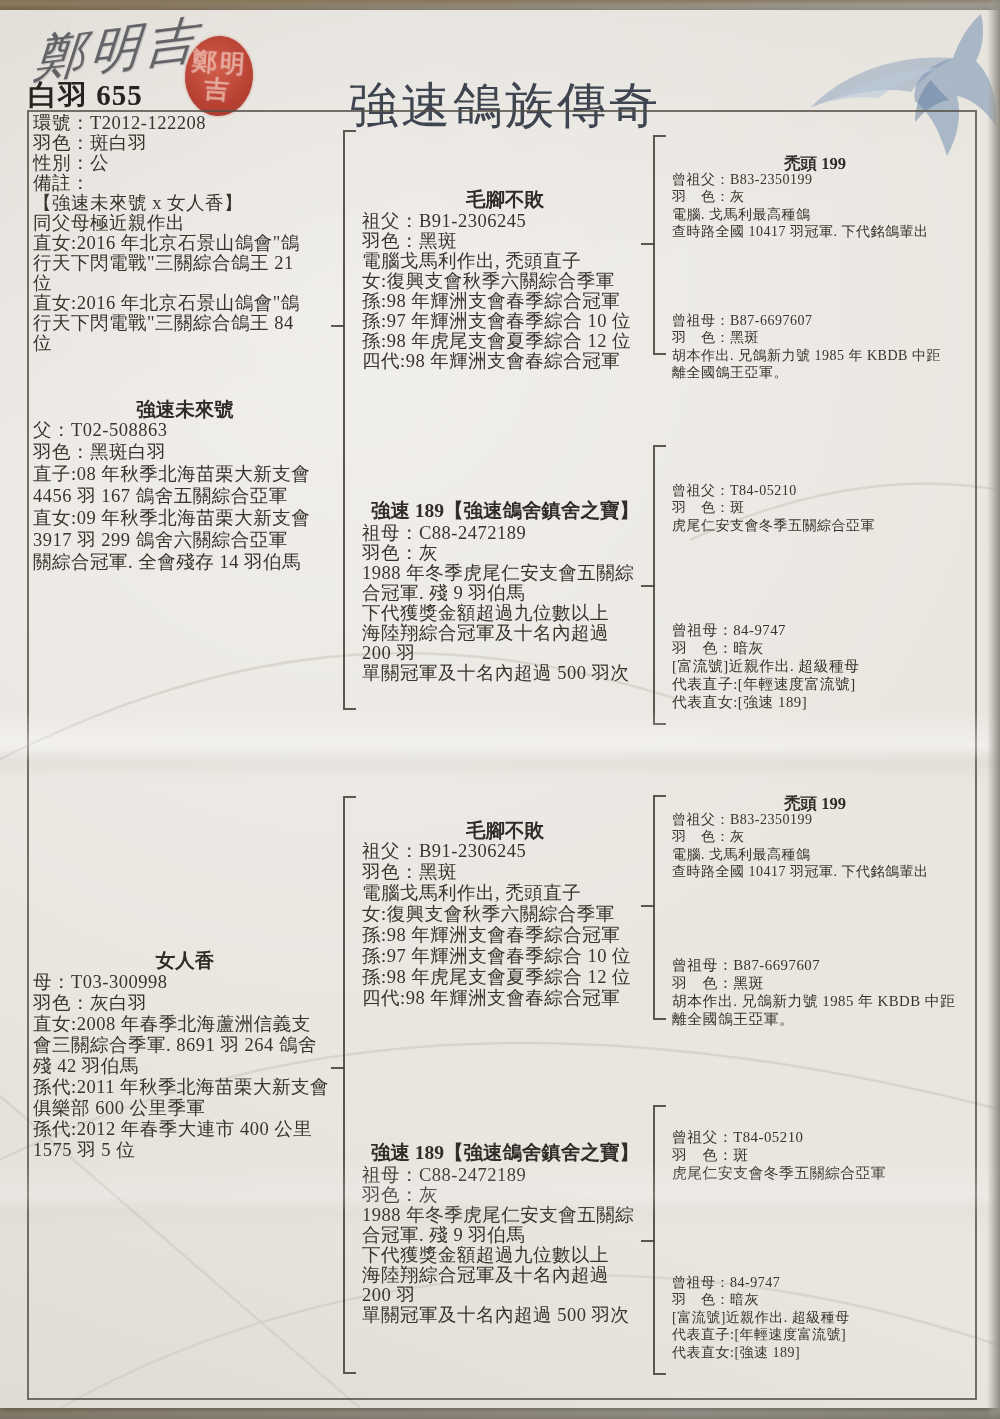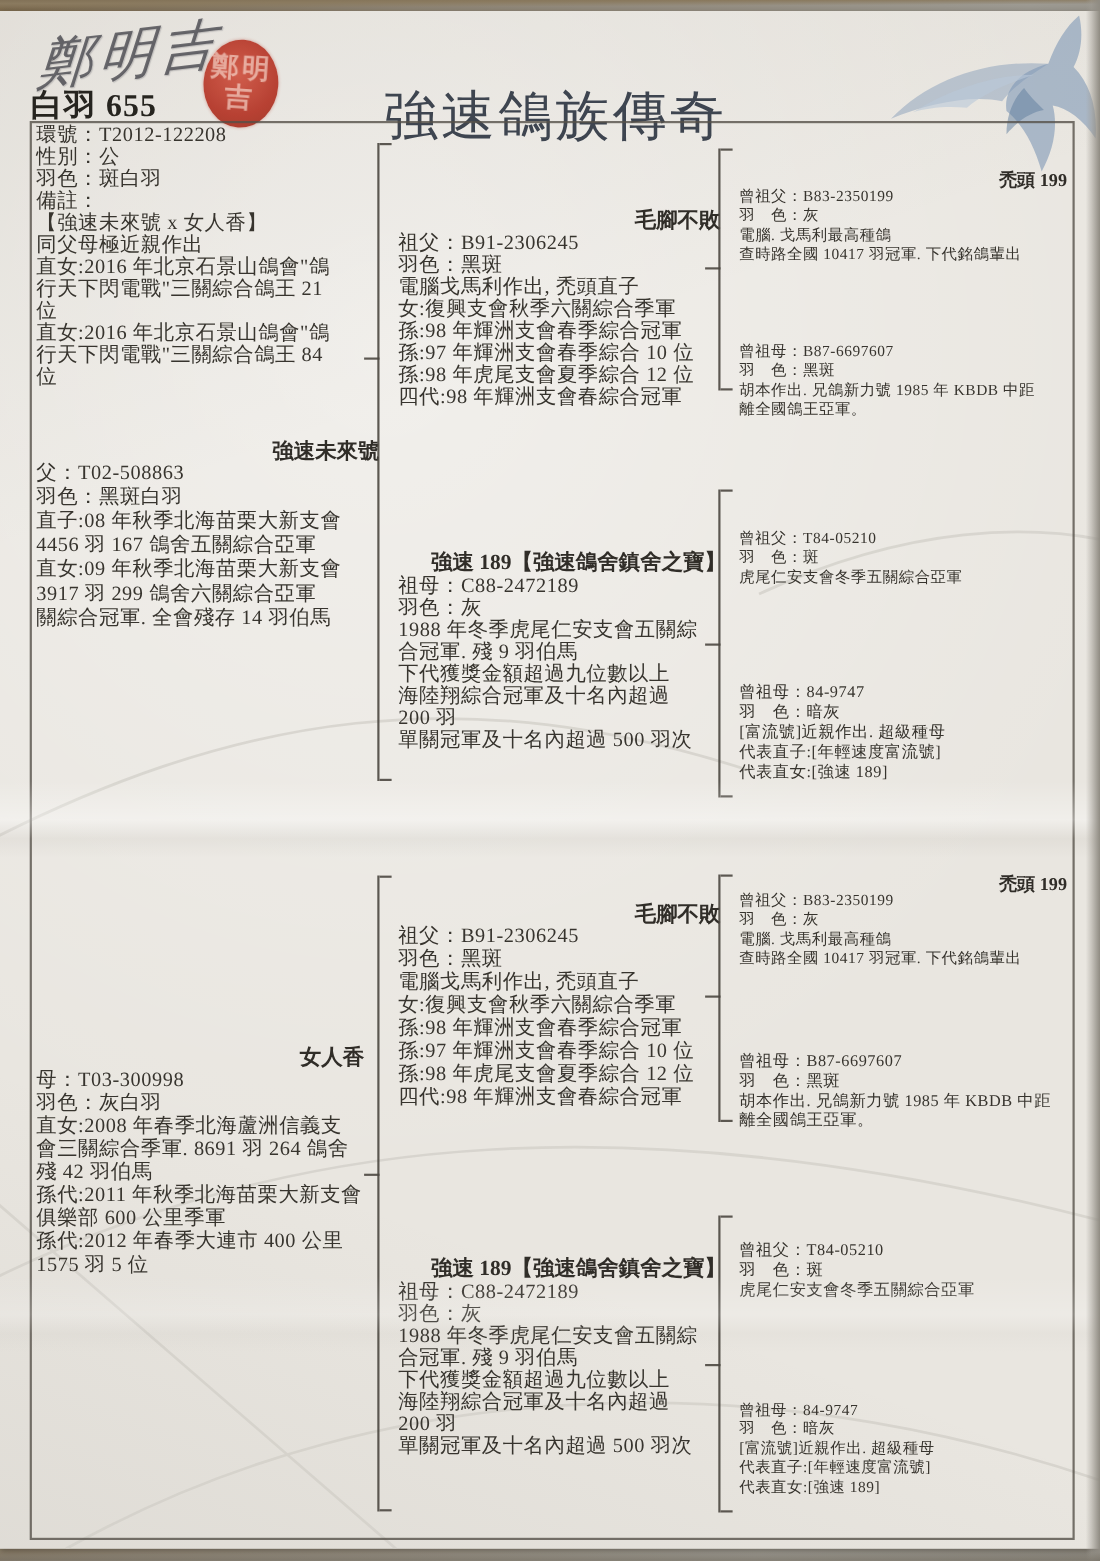--- a/index.html
+++ b/index.html
@@ -15,21 +15,21 @@
          box-shadow:0 2px 6px rgba(40,35,25,.45);}
   .crease{position:absolute;left:0;width:100%;height:70px;pointer-events:none;
           background:linear-gradient(180deg,rgba(255,255,255,0),rgba(255,255,255,.35) 50%,rgba(130,125,115,.07) 75%,rgba(255,255,255,0));}
   .blk{position:absolute;color:#37342e;white-space:nowrap;letter-spacing:.5px;}
   .blk>div{white-space:nowrap;}
   .lh20{font-size:18.5px;line-height:20px;}
   .lh21{font-size:18.5px;line-height:21px;}
   .lh22{font-size:18.5px;line-height:22px;}
   .rcol{font-size:14px;line-height:17.4px;}
   .rcol18{font-size:14.8px;line-height:18px;}
-  .ttl{position:absolute;text-align:right;font-weight:700;color:#302d28;white-space:nowrap;font-size:19.5px;}
+  .ttl{position:absolute;text-align:center;font-weight:700;color:#302d28;white-space:nowrap;font-size:19.5px;}
   .ttl.small{font-size:16.5px;}
   .bracket{position:absolute;width:12px;border-left:2.5px solid rgba(75,71,64,.9);}
   .bracket::before{content:"";position:absolute;left:0;top:0;width:11px;height:0;border-top:2.5px solid rgba(75,71,64,.9);}
   .bracket::after{content:"";position:absolute;left:0;bottom:0;width:11px;height:0;border-bottom:2.5px solid rgba(75,71,64,.9);}
   .tickL{position:absolute;left:-14px;width:14px;height:0;border-top:2.5px solid rgba(75,71,64,.9);}
   #main-box{position:absolute;left:27px;top:100px;width:946px;height:1286px;border:2px solid rgba(85,80,72,.8);}
   #main-title{position:absolute;left:340px;top:30px;width:330px;text-align:center;
               font-family:"Liberation Sans","DejaVu Sans",sans-serif;
               font-size:49px;font-weight:400;letter-spacing:3px;color:#3e4550;margin-top:33px;}
   #ring-label{position:absolute;left:28px;top:66px;font-size:29px;font-weight:700;color:#26241f;letter-spacing:1px;}
@@ -82,22 +82,22 @@
       <div class="seal-chars">鄭明吉</div>
     </div>
     <div id="ring-label">白羽 655</div>
 
     <div id="main-title">強速鴿族傳奇</div>
 
     <div id="main-box"></div>
 
     <div class="blk lh20" style="left:33px;top:103px;width:310px">
         <div>環號：T2012-122208</div>
+        <div>羽色：斑白羽</div>
         <div>性別：公</div>
-        <div>羽色：斑白羽</div>
         <div>備註：</div>
         <div>【強速未來號 x 女人香】</div>
         <div>同父母極近親作出</div>
         <div>直女:2016 年北京石景山鴿會"鴿</div>
         <div>行天下閃電戰"三關綜合鴿王 21</div>
         <div>位</div>
         <div>直女:2016 年北京石景山鴿會"鴿</div>
         <div>行天下閃電戰"三關綜合鴿王 84</div>
         <div>位</div>
       </div>
@@ -106,21 +106,21 @@
     <div class="blk lh22" style="left:33px;top:409px;width:312px">
         <div>父：T02-508863</div>
         <div>羽色：黑斑白羽</div>
         <div>直子:08 年秋季北海苗栗大新支會</div>
         <div>4456 羽 167 鴿舍五關綜合亞軍</div>
         <div>直女:09 年秋季北海苗栗大新支會</div>
         <div>3917 羽 299 鴿舍六關綜合亞軍</div>
         <div>關綜合冠軍. 全會殘存 14 羽伯馬</div>
       </div>
 
-    <div class="ttl" style="left:11px;top:937px;width:320px">女人香</div>
+    <div class="ttl" style="left:25px;top:937px;width:320px">女人香</div>
     <div class="blk lh21" style="left:33px;top:962px;width:312px">
         <div>母：T03-300998</div>
         <div>羽色：灰白羽</div>
         <div>直女:2008 年春季北海蘆洲信義支</div>
         <div>會三關綜合季軍. 8691 羽 264 鴿舍</div>
         <div>殘 42 羽伯馬</div>
         <div>孫代:2011 年秋季北海苗栗大新支會</div>
         <div>俱樂部 600 公里季軍</div>
         <div>孫代:2012 年春季大連市 400 公里</div>
         <div>1575 羽 5 位</div>

